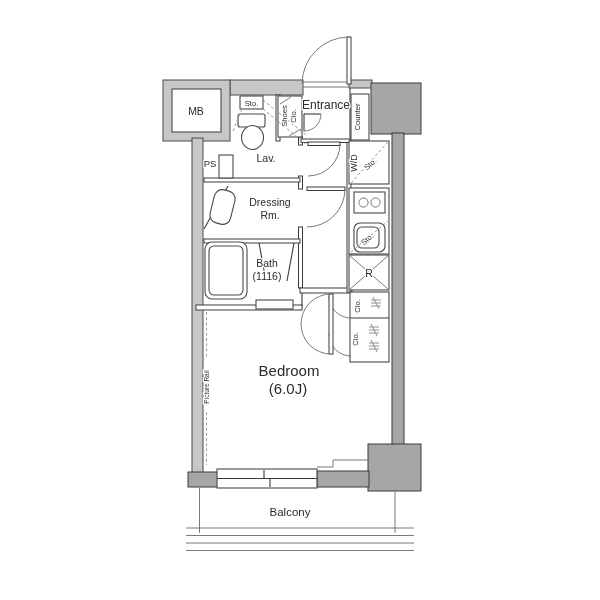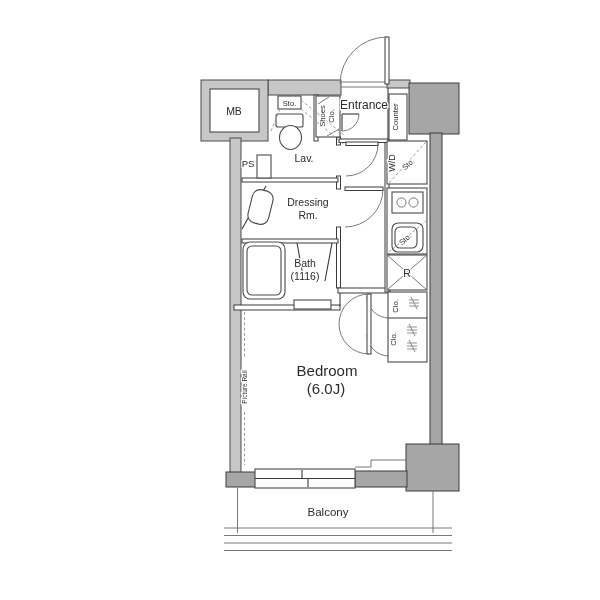--- a/index.html
+++ b/index.html
@@ -4,21 +4,21 @@
 <style>
   :root{
     --wall-light:#c7c7c7;
     --wall-dark:#a6a6a6;
     --line:#3a3a3a;
     --dash:#909090;
     --text:#2b2b2b;
     --bg:#ffffff;
   }
   html,body{margin:0;padding:0;background:var(--bg);}
-  .stage{width:488px;height:600px;position:relative;background:var(--bg);margin-left:38px;}
+  .stage{width:488px;height:600px;position:relative;background:var(--bg);}
   svg{display:block;}
   .wl{fill:var(--wall-light);stroke:#4a4a4a;stroke-width:1;}
   .wd{fill:var(--wall-dark);stroke:#3a3a3a;stroke-width:1;}
   .dbl{fill:#fff;stroke:var(--line);stroke-width:1;}
   .fix{fill:#fff;stroke:#4a4a4a;stroke-width:1.1;}
   .ln{stroke:var(--line);stroke-width:1.1;fill:none;}
   .thin{stroke:#6a6a6a;stroke-width:0.9;fill:none;}
   .arc{stroke:#7a7a7a;stroke-width:1;fill:none;}
   .dash{stroke:var(--dash);stroke-width:0.9;fill:none;stroke-dasharray:3 2.2;}
   .hang{stroke:#9a9a9a;stroke-width:1.1;fill:none;}

